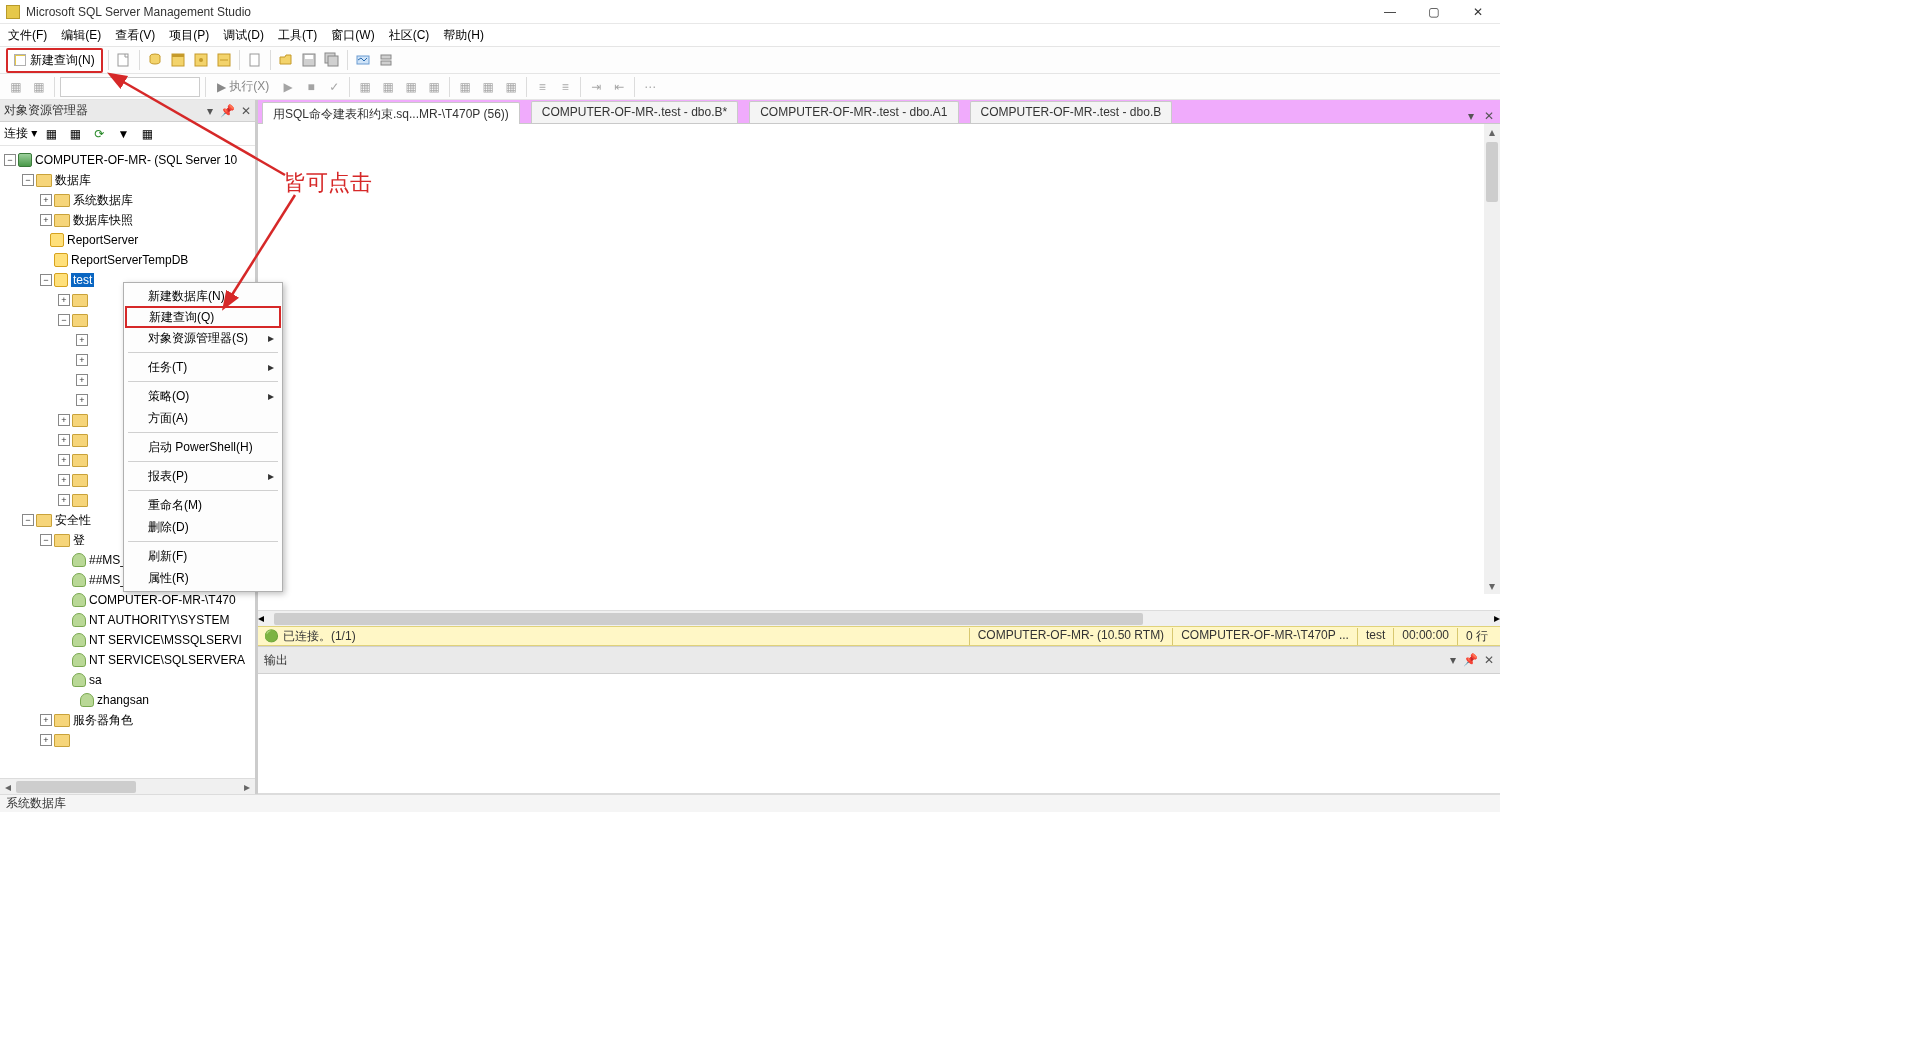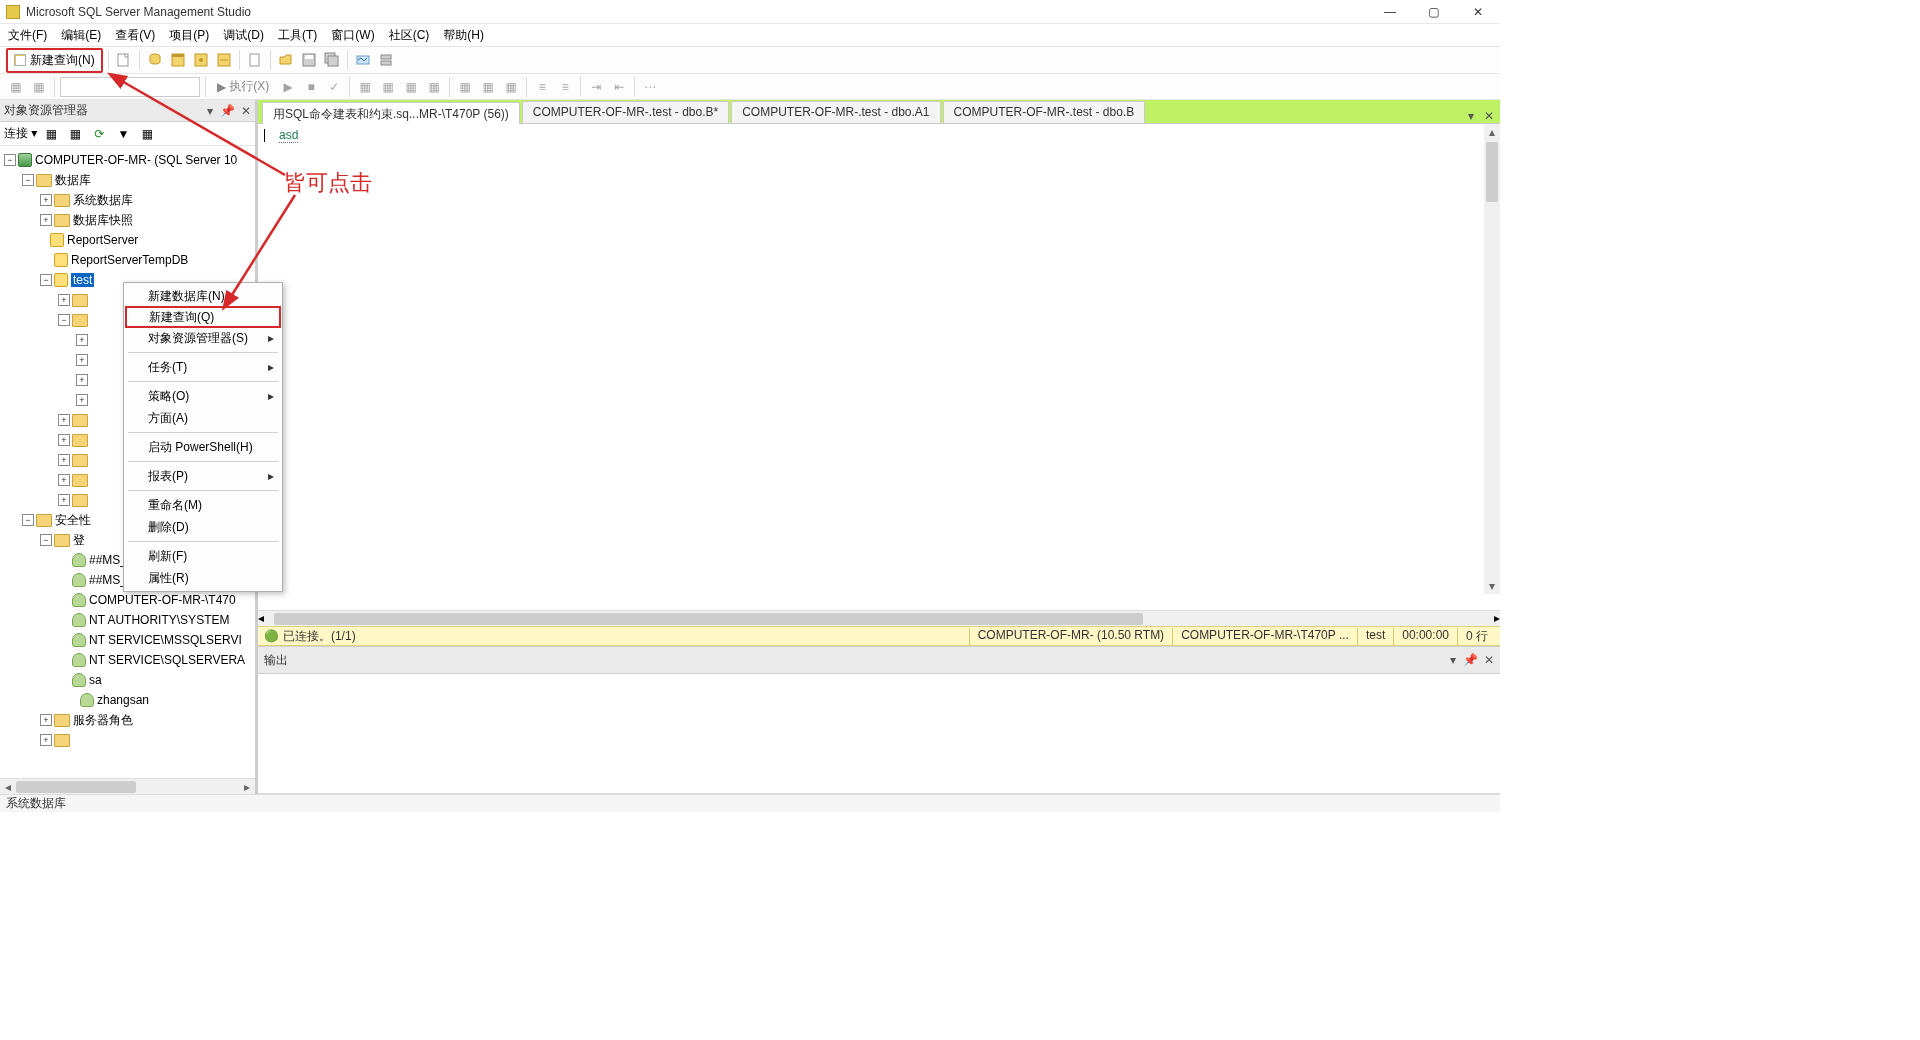--- a/index.html
+++ b/index.html
@@ -33,21 +33,21 @@
 .exp.blank { border: none; background: transparent; }
 .fldr { width: 16px; height: 13px; background: #f6d57a; border: 1px solid #c9a23a; margin-right: 3px; border-radius: 1px; }
 .dbico { width: 14px; height: 14px; background: #ffe07a; border: 1px solid #d6a21e; border-radius: 2px; margin-right: 3px; }
 .usrico { width: 14px; height: 14px; border-radius: 50% 50% 20% 20%; background: #b9d896; border: 1px solid #7aa851; margin-right: 3px; }
 .srvico { width: 14px; height: 14px; background: linear-gradient(#9bd09b,#4a9a4a); border: 1px solid #3a7a3a; margin-right: 3px; border-radius: 2px; }
 .sel { background: #0a66c2; color: #fff; padding: 0 2px; }
 .hscroll { height: 16px; background: #f0f0f0; border-top: 1px solid #dcdcdc; position: relative; }
 .hscroll .thumb { position: absolute; left: 16px; top: 2px; width: 120px; height: 12px; background: #cdcdcd; border-radius: 2px; }
 .hscroll .arr { position: absolute; top: 0; width: 16px; height: 16px; display: flex; align-items: center; justify-content: center; color: #666; }
 .right-area { flex: 1; display: flex; flex-direction: column; min-width: 0; }
-.tabstrip { height: 24px; display: flex; align-items: flex-end; background: #bef264; border-bottom: 1px solid #c9c9c9; position: relative; padding-left: 4px; gap: 2px; }
+.tabstrip { height: 24px; display: flex; align-items: flex-end; background: #f0abfc; border-bottom: 1px solid #c9c9c9; position: relative; padding-left: 4px; gap: 11px; }
 .tab { height: 22px; padding: 3px 10px 0 10px; border: 1px solid #c9c9c9; border-bottom: none; background: #f4f4f4; color: #333; border-top-left-radius: 2px; border-top-right-radius: 2px; white-space: nowrap; }
 .tab.active { background: #fff; font-weight: normal; position: relative; top: 1px; }
 .tabstrip .tabs-right { position: absolute; right: 4px; display: flex; gap: 4px; }
 .tabstrip .tabs-right span { width: 14px; height: 14px; display: flex; align-items: center; justify-content: center; color: #555; }
 .editor-area { flex: 1; display: flex; position: relative; background: #fff; }
 .editor-text { padding: 4px 6px; }
 .editor-text .asd { color: #1a7f4f; border-bottom: 1px dotted #666; margin-left: 12px; }
 .editor-text .caret { display: inline-block; width: 1px; height: 13px; background: #000; vertical-align: middle; margin-right: 2px; }
 .vscroll { position: absolute; right: 0; top: 0; bottom: 16px; width: 16px; background: #f0f0f0; }
 .vscroll .arr { position: absolute; left: 0; width: 16px; height: 16px; display: flex; align-items: center; justify-content: center; color: #666; }
@@ -369,23 +369,20 @@
       <div class="tab active">用SQL命令建表和约束.sq...MR-\T470P (56))</div>
       <div class="tab">COMPUTER-OF-MR-.test - dbo.B*</div>
       <div class="tab">COMPUTER-OF-MR-.test - dbo.A1</div>
       <div class="tab">COMPUTER-OF-MR-.test - dbo.B</div>
       <div class="tabs-right">
         <span>▾</span>
         <span>✕</span>
       </div>
     </div>
     <div class="editor-area">
-      <div class="editor-text">
-        <span class="caret"></span><span class="asd">asd</span>
-      </div>
       <div class="vscroll">
         <div class="arr" style="top:0">▴</div>
         <div class="thumb"></div>
         <div class="arr" style="bottom:0">▾</div>
       </div>
     </div>
     <div class="editor-hscroll">
       <div class="arr" style="left:0;position:absolute">◂</div>
       <div style="position:absolute;left:16px;top:2px;width:70%;height:12px;background:#cdcdcd;border-radius:2px"></div>
       <div class="arr" style="right:0;position:absolute">▸</div>

